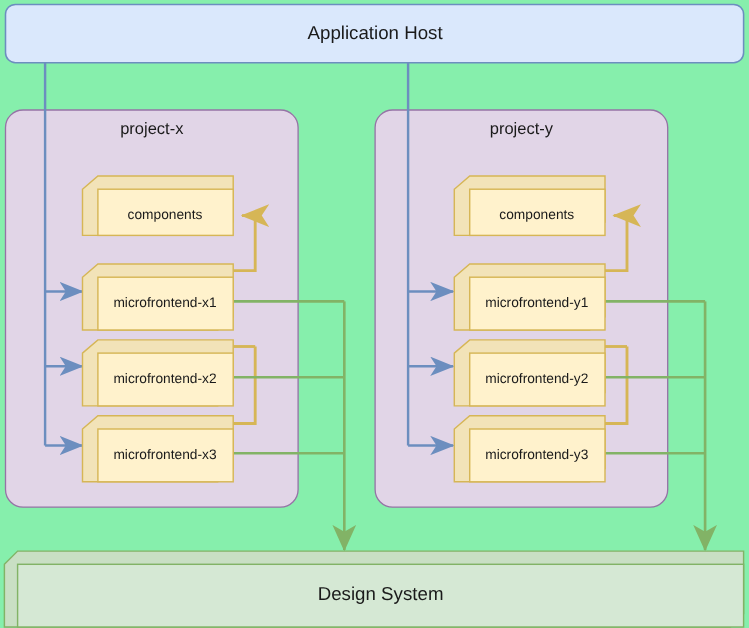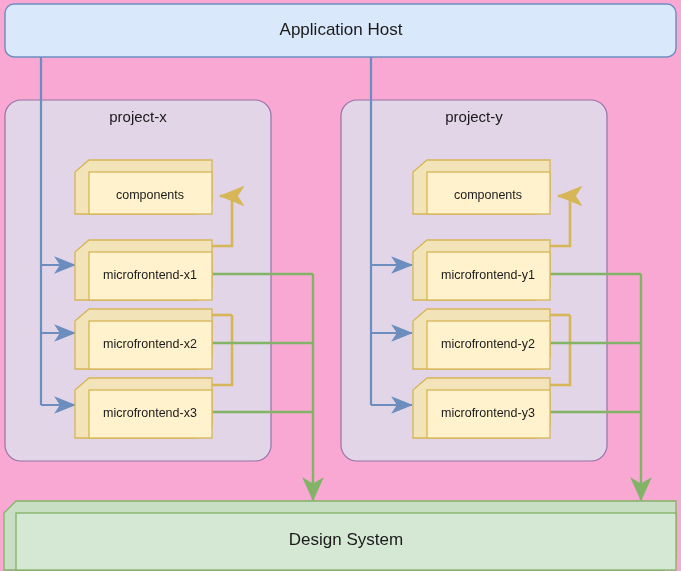--- a/index.html
+++ b/index.html
@@ -4,21 +4,21 @@
 <style>
   html, body {
     margin: 0;
     padding: 0;
     background: #000000;
   }
   #diagram-root {
     position: relative;
     width: 681px;
     height: 571px;
-    background: #f9a8d4;
+    background: #86efac;
     font-family: "Liberation Sans", sans-serif;
     overflow: hidden;
   }
   svg.diagram-canvas {
     display: block;
     width: 681px;
     height: 571px;
   }
   text {
     font-family: "Liberation Sans", sans-serif;

